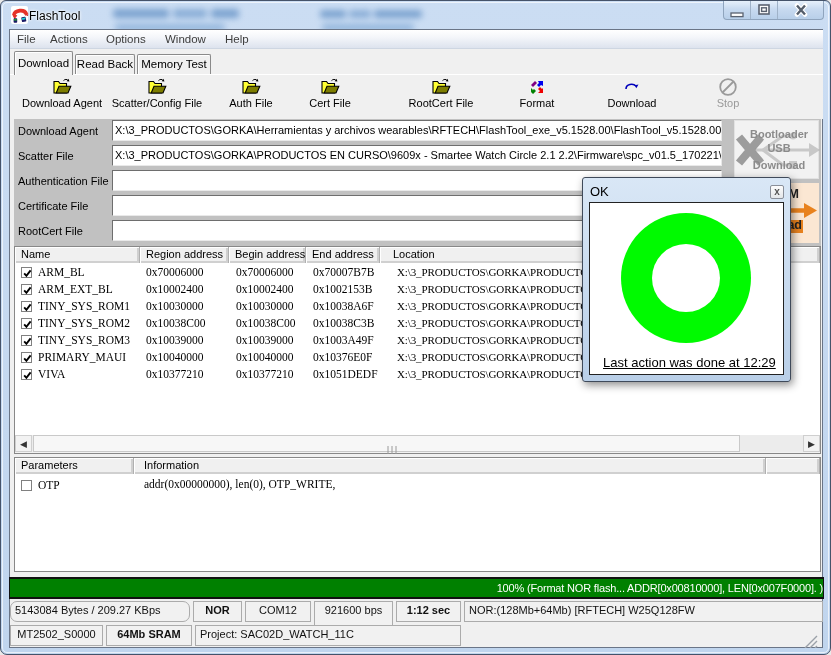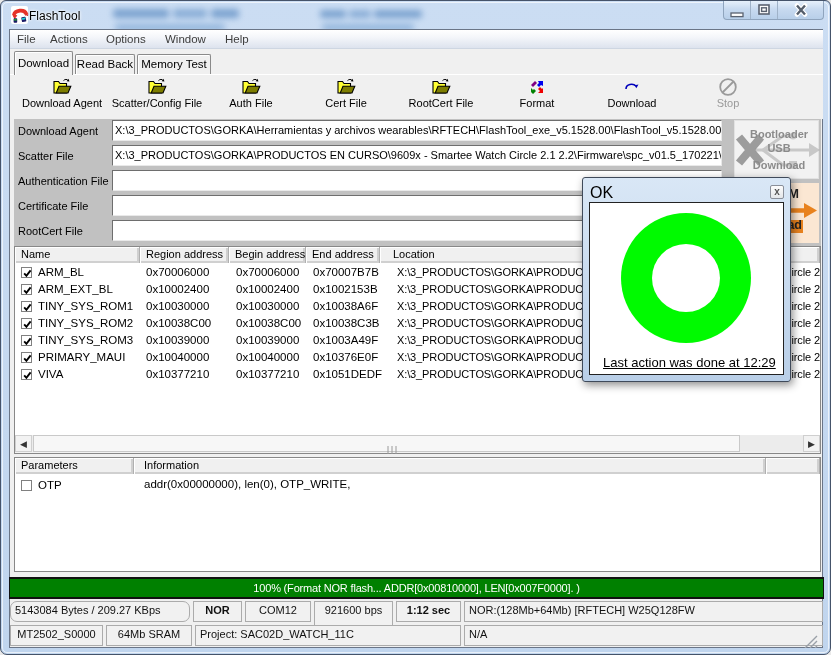--- a/index.html
+++ b/index.html
@@ -57,49 +57,49 @@
   box-shadow:inset 1px 1px 0 #2a2a2a00; font-size:11px; line-height:19px;
   white-space:nowrap; overflow:hidden; padding-left:2px; color:#000; }
 .finput .in { display:inline-block; }
 
 
 #grid { left:13px; top:245px; width:807px; height:208px; background:#fff;
   border:1px solid #888; }
 .ghead { position:absolute; top:0; height:16px; background:#f0f0f0; white-space:nowrap; overflow:hidden;
   border-right:1px solid #b0b0b0; box-shadow:inset 1px 1px 0 #fff, inset -2px -2px 0 #d0d0d0;
   font-size:11px; color:#000; padding:1px 0 0 6px; }
-.grow { position:absolute; left:0; width:100%; height:17px; font-size:11.5px; color:#000; }
+.grow { position:absolute; left:0; width:100%; height:17px; font-size:11.5px; color:#000;font-family:Liberation Serif, serif; }
 .gcb { position:absolute; left:6px; top:3px; width:11px; height:11px; background:#fff;
   border:1px solid #808080; }
 .gcb svg { position:absolute; left:0px; top:0px; }
 .gname { position:absolute; left:23px; top:2px; }
 .gc2 { position:absolute; left:131px; top:2px; }
 .gc3 { position:absolute; left:221px; top:2px; }
 .gc4 { position:absolute; left:298px; top:2px; }
 .gc5 { position:absolute; left:382px; top:2px; white-space:nowrap; overflow:hidden; width:423px; font-size:11px; letter-spacing:-0.12px; }
 #hscroll { position:absolute; left:0px; top:188px; width:805px; height:18px; background:#f2f2f2; }
 
 
 #params { left:13px; top:456px; width:807px; height:115px; background:#fff;
   border:1px solid #888; }
 
 
 #prog { left:8px; top:576px; width:815px; height:22px; background:#008000;
   border:2px solid #111; border-left:1px solid #111; border-right:1px solid #111; }
-#prog div { text-align:center; color:#fff; font-size:11px; letter-spacing:-0.18px; padding-top:3px; }
+#prog div { text-align:right; color:#fff; font-size:11px; letter-spacing:-0.18px; padding-top:3px; }
 
 
 .scell { position:absolute; background:#f1f1f1; border:1px solid #ababab;
   font-size:11px; color:#111; white-space:nowrap; overflow:hidden; }
 
 
 #dlg { left:581px; top:176px; width:209px; height:205px;
   background:linear-gradient(#d9e7f6,#b9cfe8); border:1px solid #3f4a5a;
   border-radius:3px; box-shadow:2px 3px 8px rgba(0,0,0,.45); }
-#dlgtitle { position:absolute; left:7px; top:6px; font-size:16px; color:#000; }
+#dlgtitle { position:absolute; left:7px; top:6px; font-size:13px; color:#000; }
 #dlgx { position:absolute; left:187px; top:7px; width:14px; height:14px;
   background:linear-gradient(#fdfdfd,#e4e6e9); border:1px solid #8a8f99;
   border-radius:2px; font-size:10px; font-weight:bold; color:#555;
   text-align:center; line-height:12px; }
 #dlgbody { position:absolute; left:6px; top:24px; width:195px; height:173px;
   background:#fff; border:1px solid #222; }
 #ring { position:absolute; left:31px; top:10px; width:130px; height:130px;
   border-radius:50%; background:#00fa00; }
 #ring div { position:absolute; left:31px; top:31px; width:68px; height:68px;
   border-radius:50%; background:#fff; }
@@ -203,21 +203,21 @@
             <g>
               <path d="M2 3.5 h4.5 L8 5.5 h6.5 V15 H2 Z" fill="#ffff33" stroke="#000" stroke-width="1.1"></path>
               <path d="M4.2 15 L7 8.2 h11.8 L16 15 Z" fill="#7d7d00" stroke="#000" stroke-width="1.1"></path>
               <path d="M11.5 2.6 c1.4-1.6 3.6-1.4 4.3-.4" stroke="#000" stroke-width="1" fill="none"></path>
               <path d="M16.6 0.8 l0.8 2.6 -2.7-.1 Z" fill="#000"></path>
             </g>
           </svg>
         </div>
       <div class="lbl">Scatter/Config File</div>
     </div>
-    <div class="tbitem" style="left:286px; width:100px;">
+    <div class="tbitem" style="left:270px; width:100px;">
       <div class="ic">
           <svg width="20" height="18" viewBox="0 0 20 18">
             <g>
               <path d="M2 3.5 h4.5 L8 5.5 h6.5 V15 H2 Z" fill="#ffff33" stroke="#000" stroke-width="1.1"></path>
               <path d="M4.2 15 L7 8.2 h11.8 L16 15 Z" fill="#7d7d00" stroke="#000" stroke-width="1.1"></path>
               <path d="M11.5 2.6 c1.4-1.6 3.6-1.4 4.3-.4" stroke="#000" stroke-width="1" fill="none"></path>
               <path d="M16.6 0.8 l0.8 2.6 -2.7-.1 Z" fill="#000"></path>
             </g>
           </svg>
         </div>
@@ -427,23 +427,22 @@
     </div>
 
   <div class="scell" style="left:9px;   top:600px; width:180px; height:21px; padding:2px 0 0 4px;border-radius:7px;">5143084 Bytes / 209.27 KBps</div>
   <div class="scell" style="left:192px; top:600px; width:49px;  height:21px; padding:2px 0 0 0; text-align:center; font-weight:bold;">NOR</div>
   <div class="scell" style="left:244px; top:600px; width:66px;  height:21px; padding:2px 0 0 0; text-align:center;">COM12</div>
   <div class="scell" style="left:313px; top:600px; width:79px;  height:29px; padding:2px 0 0 0; text-align:center;">921600 bps</div>
   <div class="scell" style="left:395px; top:600px; width:65px;  height:21px; padding:2px 0 0 0; text-align:center; font-weight:bold;">1:12 sec</div>
   <div class="scell" style="left:463px; top:600px; width:359px; height:21px; padding:2px 0 0 4px;">NOR:(128Mb+64Mb) [RFTECH] W25Q128FW</div>
 
   <div class="scell" style="left:9px;   top:624px; width:93px;  height:21px; padding:2px 0 0 0; text-align:center;">MT2502_S0000</div>
-  <div class="scell" style="left:105px; top:624px; width:86px;  height:21px; padding:2px 0 0 0; text-align:center;">64Mb SRAM</div>
+  <div class="scell" style="left:105px; top:624px; width:86px;  height:21px; padding:2px 0 0 0; text-align:center;font-weight:bold;">64Mb SRAM</div>
   <div class="scell" style="left:194px; top:624px; width:266px; height:21px; padding:2px 0 0 4px;">Project: SAC02D_WATCH_11C</div>
-  <div class="scell" style="left:463px; top:624px; width:359px; height:21px; padding:2px 0 0 4px;">N/A</div>
 
   <div class="abs" style="left:800px; top:633px; width:18px; height:13px;">
     <svg width="18" height="13" viewBox="0 0 18 13">
       <path d="M16 1 L4 13 M16 6 L9 13 M16 11 L14 13" stroke="#9aa0a8" stroke-width="1.4" fill="none"></path>
     </svg>
   </div>
 
   <div class="abs" id="dlg">
     <div id="dlgtitle">OK</div>
     <div id="dlgx">x</div>

